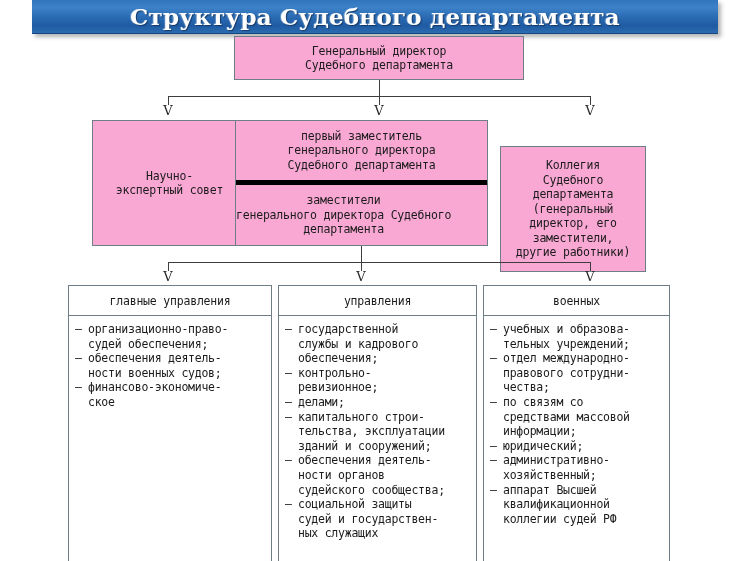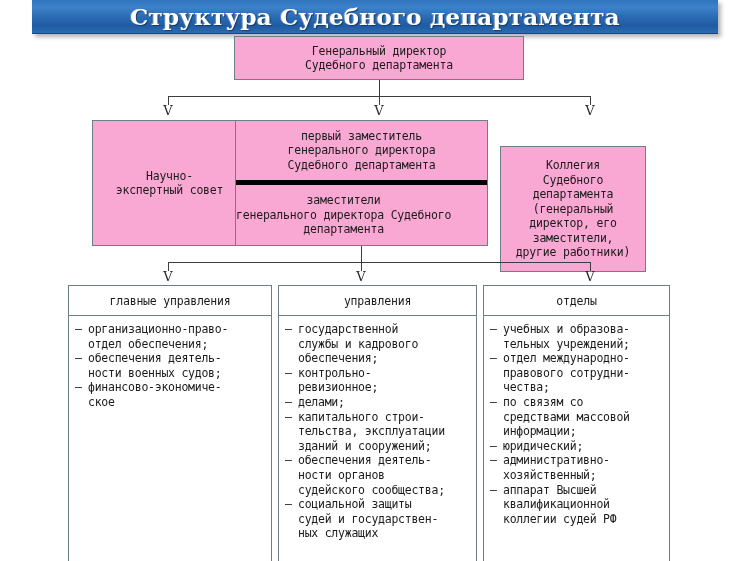--- a/index.html
+++ b/index.html
@@ -211,21 +211,21 @@
   <div class="arrow-v" style="left:161px; top:270px;">V</div>
   <div class="arrow-v" style="left:354px; top:270px;">V</div>
   <div class="arrow-v" style="left:583px; top:270px;">V</div>
 
   <div class="col" style="left:68px; top:285px; width:204px; height:290px;">
     <div class="col-head">
       <div class="col-head-text">главные управления</div>
     </div>
     <div class="col-body">
       <div class="li"><span class="dash">–</span><span>организационно-право-
-отдел обеспечения;</span></div>
+судей обеспечения;</span></div>
       <div class="li"><span class="dash">–</span><span>обеспечения деятель-
 ности военных судов;</span></div>
       <div class="li"><span class="dash">–</span><span>финансово-экономиче-
 ское</span></div>
     </div>
   </div>
 
   <div class="col" style="left:278px; top:285px; width:199px; height:290px;">
     <div class="col-head">
       <div class="col-head-text">управления</div>
@@ -244,21 +244,21 @@
 ности органов
 судейского сообщества;</span></div>
       <div class="li"><span class="dash">–</span><span>социальной защиты
 судей и государствен-
 ных служащих</span></div>
     </div>
   </div>
 
   <div class="col" style="left:483px; top:285px; width:187px; height:290px;">
     <div class="col-head">
-      <div class="col-head-text">отделы</div>
+      <div class="col-head-text">военных</div>
     </div>
     <div class="col-body">
       <div class="li"><span class="dash">–</span><span>учебных и образова-
 тельных учреждений;</span></div>
       <div class="li"><span class="dash">–</span><span>отдел международно-
 правового сотрудни-
 чества;</span></div>
       <div class="li"><span class="dash">–</span><span>по связям со
 средствами массовой
 информации;</span></div>

